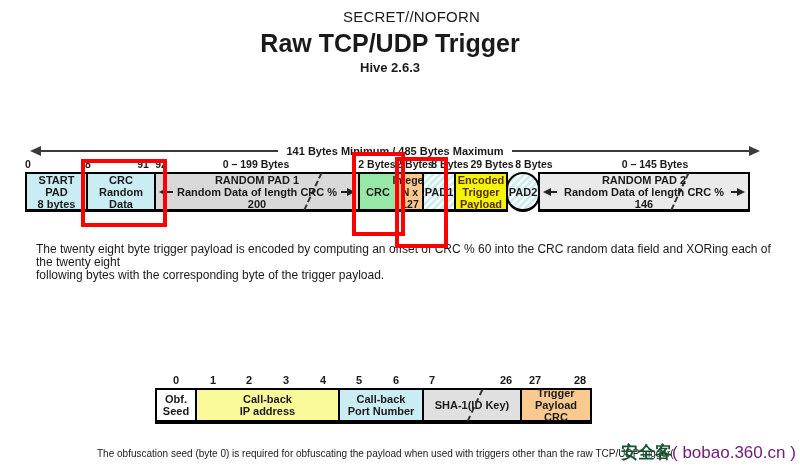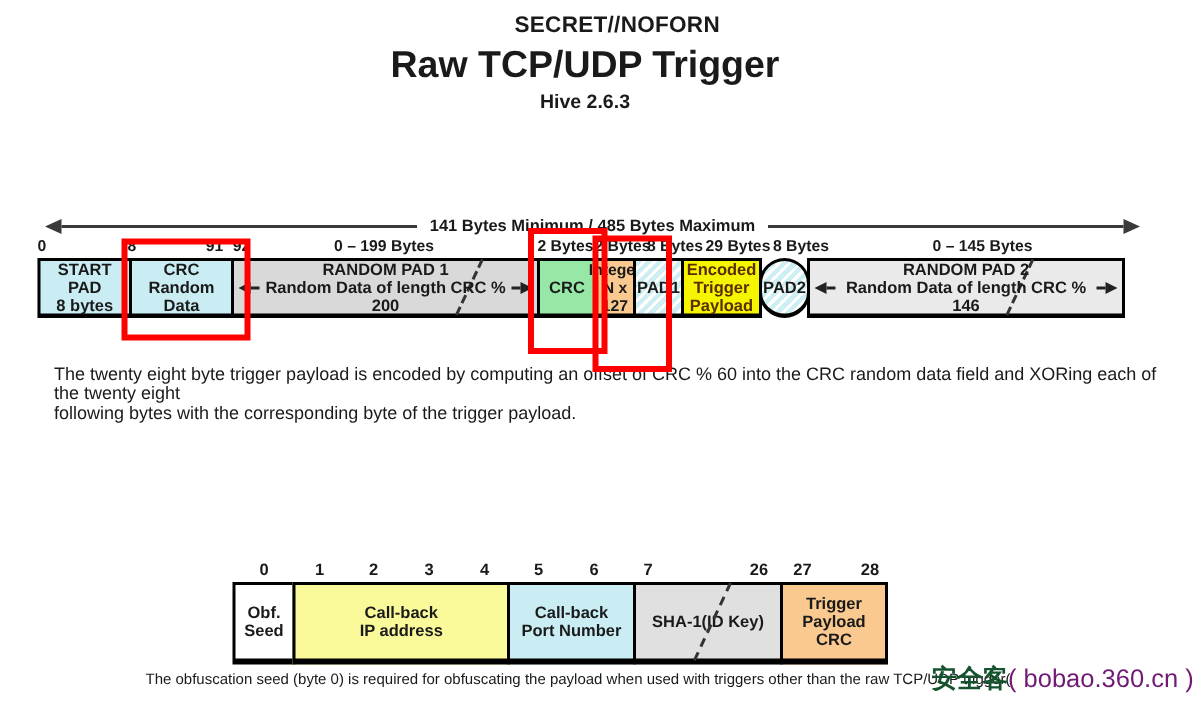--- a/index.html
+++ b/index.html
@@ -2,21 +2,21 @@
 <html style="--highlight-red: #ff0000; --cyan-field: #c9edf2; --green-field: #97e8a6; --orange-field: #f9c98f; --yellow-field: #f5f500; --pale-yellow-field: #fafa9b; --gray-field: #d9d9d9; --light-gray-field: #eaeaea; --sha-gray-field: #e0e0e0; --encoded-text: #5a2d00;"><head>
 <meta charset="utf-8">
 <style>
   html,body{margin:0;padding:0;background:#fff;}
   body{width:800px;height:473px;position:relative;overflow:hidden;
        font-family:"Liberation Sans","DejaVu Sans",sans-serif;color:#1a1a1a;}
   .page{position:absolute;inset:0;}
 
   
   .hdr{position:absolute;top:8px;left:0;width:780px;text-align:center;}
-  .classification{font-size:15px;font-weight:bold;letter-spacing:.2px;padding-left:43px;}
+  .classification{font-size:15px;font-weight:normal;letter-spacing:.2px;padding-left:43px;}
   .title{font-size:25px;font-weight:bold;margin:4px 0 2px 0;}
   .version{font-size:13px;font-weight:bold;}
 
   
   .size-arrow{position:absolute;left:30px;top:144px;width:730px;height:14px;
               display:flex;align-items:center;}
   .size-arrow .line{flex:1;height:2px;background:#3a3a3a;}
   .tri{width:0;height:0;display:inline-block;}
   .tri-left{border-top:5px solid transparent;border-bottom:5px solid transparent;border-right:11px solid #3a3a3a;}
   .tri-right{border-top:5px solid transparent;border-bottom:5px solid transparent;border-left:11px solid #3a3a3a;}
@@ -64,21 +64,21 @@
   .hl-2{left:352px;top:152px;width:45px;height:76px;}
   .hl-3{left:395px;top:157px;width:45px;height:83px;}
 
   
   .desc{position:absolute;left:36px;top:243px;width:740px;font-size:12px;line-height:13px;margin:0;}
   .note{position:absolute;left:97px;top:448px;width:660px;font-size:10px;margin:0;white-space:nowrap;}
 
   
   .payload{position:absolute;left:155px;top:374px;width:437px;height:56px;}
   .num{position:absolute;top:0;transform:translateX(-50%);font-size:11px;font-weight:bold;}
-  .row2{position:absolute;left:0;top:14px;display:flex;height:55px;}
+  .row2{position:absolute;left:0;top:14px;display:flex;height:36px;}
   .row2 .box{margin-left:-2px;border-bottom-width:4px;}
   .row2 .box:first-child{margin-left:0;}
   .w-obf{width:42px;} .w-ip{width:145px;} .w-port{width:86px;}
   .w-sha{width:100px;} .w-tcrc{width:72px;}
 
   
   .watermark{position:absolute;left:621px;top:441px;font-size:17px;white-space:nowrap;z-index:6;}
   .wm-name{color:#14532d;font-weight:bold;}
   .wm-url{color:#701a75;}
 </style>

